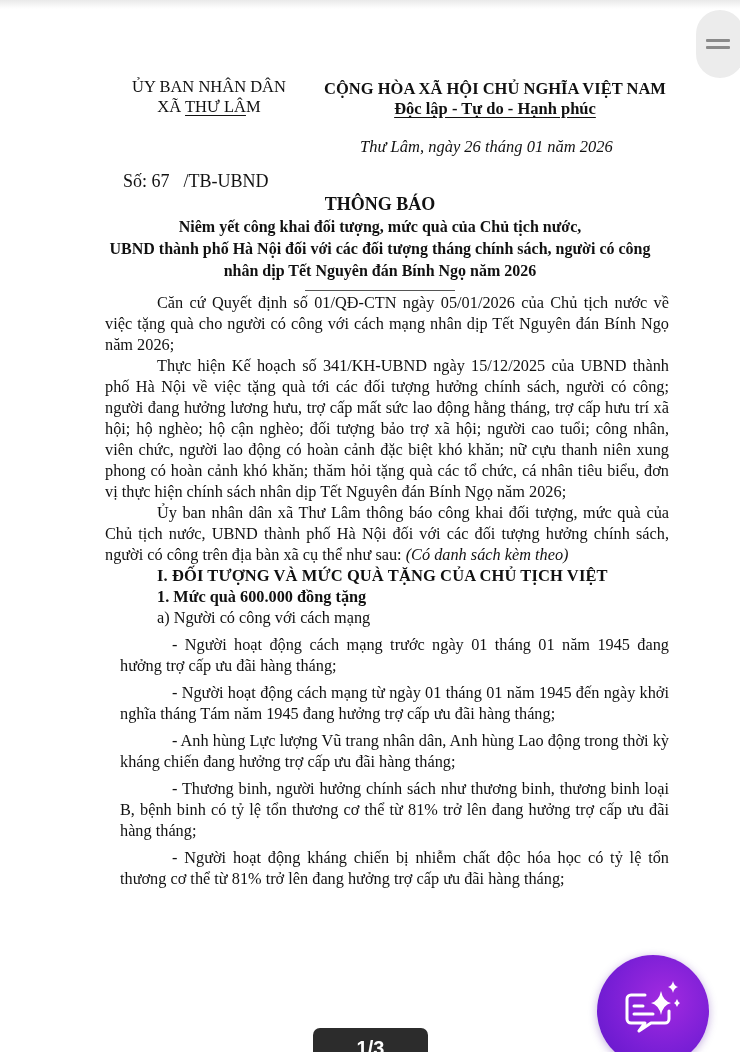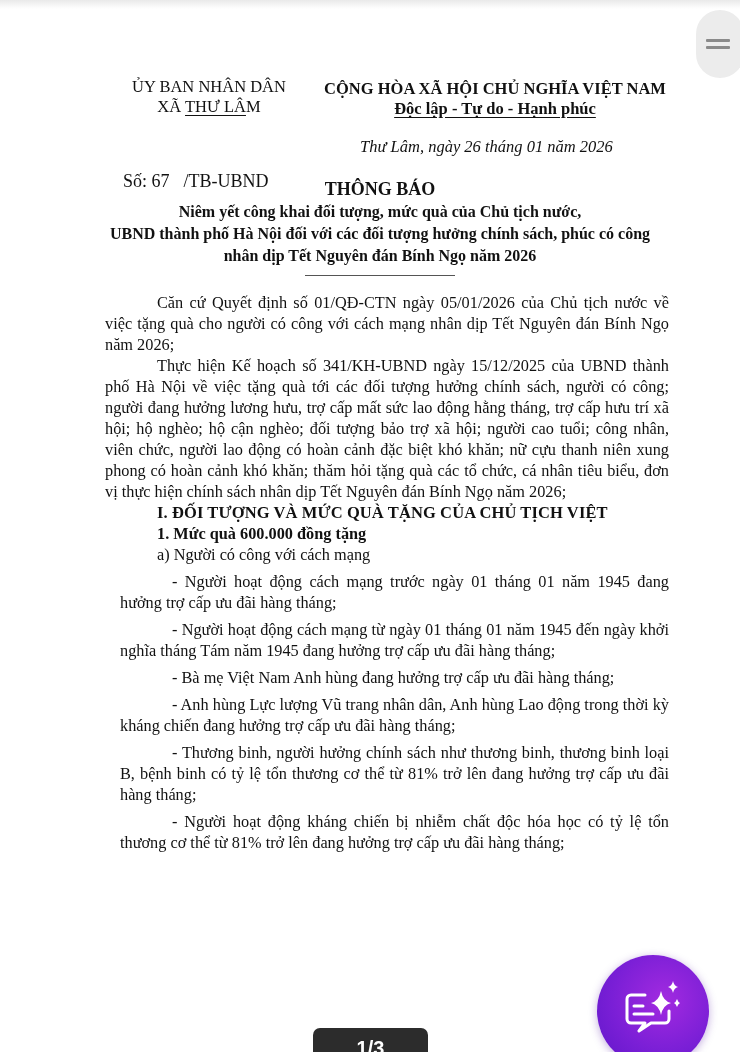--- a/index.html
+++ b/index.html
@@ -18,21 +18,21 @@
   .scroll-handle .bar {
     position: absolute; left: 10px; width: 24px; height: 2.5px; background: #8a8a8a; border-radius: 1px;
   }
   .page { position: absolute; left: 0; top: 0; width: 740px; }
   .hdr-left { position: absolute; left: 128px; top: 77px; width: 162px; text-align: center; font-weight: normal; font-size: 16.5px; line-height: 20px; }
   .hdr-right { position: absolute; left: 320px; top: 79px; width: 350px; text-align: center; font-weight: bold; font-size: 16.5px; line-height: 20px; }
   .u { text-decoration: underline; text-underline-offset: 3px; }
   .so { position: absolute; left: 123px; top: 137px; font-size: 18px; margin-top: 34px; }
   .so .gap { display: inline-block; width: 14px; }
   .date { position: absolute; left: 360px; top: 137px; font-size: 16.5px; font-style: italic; }
-  .title-block { position: absolute; left: 60px; top: 177px; width: 640px; text-align: center; font-weight: bold; }
+  .title-block { position: absolute; left: 60px; top: 192px; width: 640px; text-align: center; font-weight: bold; }
   .title-block .t1 { font-size: 18px; line-height: 24px; }
   .title-block .t2 { font-size: 16px; line-height: 22px; }
   .title-rule { width: 150px; height: 1px; background: #555; margin: 8px auto 0; }
   .body { position: absolute; left: 105px; top: 292px; width: 564px; font-size: 16.3px; line-height: 21px; text-align: justify; }
   .body p { margin: 0; text-indent: 52px; }
   .body .h { font-weight: bold; text-indent: 52px; }
   .body .h1 { font-size: 16.5px; letter-spacing: 0.1px; }
   .body .sp { margin-top: 6px; margin-left: 15px; }
   .ital { font-style: italic; }
   .page-indicator {
@@ -61,34 +61,34 @@
     <div>CỘNG HÒA XÃ HỘI CHỦ NGHĨA VIỆT NAM</div>
     <div class="u">Độc lập  - Tự do - Hạnh phúc</div>
   </div>
 
   <div class="so"><span>Số: 67</span><span class="gap"></span><span>/TB-UBND</span></div>
   <div class="date">Thư Lâm, ngày  26  tháng 01 năm 2026</div>
 
   <div class="title-block">
     <div class="t1">THÔNG BÁO</div>
     <div class="t2">Niêm yết công khai đối tượng, mức quà của Chủ tịch nước,</div>
-    <div class="t2">UBND thành phố Hà Nội đối với các đối tượng hưởng chính sách, phúc có công</div>
+    <div class="t2">UBND thành phố Hà Nội đối với các đối tượng tháng chính sách, người có công</div>
     <div class="t2">nhân dịp Tết Nguyên đán Bính Ngọ năm 2026</div>
     <div class="title-rule"></div>
   </div>
 
   <div class="body">
     <p>Căn cứ Quyết định số 01/QĐ-CTN ngày 05/01/2026 của Chủ tịch nước về việc tặng quà cho người có công với cách mạng nhân dịp Tết Nguyên đán Bính Ngọ năm 2026;</p>
     <p>Thực hiện Kế hoạch số 341/KH-UBND ngày 15/12/2025 của UBND thành phố Hà Nội về việc tặng quà tới các đối tượng hưởng chính sách, người có công; người đang hưởng lương hưu, trợ cấp mất sức lao động hằng tháng, trợ cấp hưu trí xã hội; hộ nghèo; hộ cận nghèo; đối tượng bảo trợ xã hội; người cao tuổi; công nhân, viên chức, người lao động có hoàn cảnh đặc biệt khó khăn; nữ cựu thanh niên xung phong có hoàn cảnh khó khăn; thăm hỏi tặng quà các tổ chức, cá nhân tiêu biểu, đơn vị thực hiện chính sách nhân dịp Tết Nguyên đán Bính Ngọ năm 2026;</p>
+    <p><span>Ủy ban nhân dân xã Thư Lâm thông báo công khai đối tượng, mức quà của Chủ tịch nước, UBND thành phố Hà Nội đối với các đối tượng hưởng chính sách, người có công trên địa bàn xã cụ thể như sau: </span><span class="ital">(Có danh sách kèm theo)</span></p>
     <p class="h h1">I. ĐỐI TƯỢNG VÀ MỨC QUÀ TẶNG CỦA CHỦ TỊCH VIỆT</p>
     <p class="h">1. Mức quà 600.000 đồng tặng</p>
     <p>a) Người có công với cách mạng</p>
     <p class="sp">- Người hoạt động cách mạng trước ngày 01 tháng 01 năm 1945 đang hưởng trợ cấp ưu đãi hàng tháng;</p>
     <p class="sp">- Người hoạt động cách mạng từ ngày 01 tháng 01 năm 1945 đến ngày khởi nghĩa tháng Tám năm 1945 đang hưởng trợ cấp ưu đãi hàng tháng;</p>
-    <p class="sp">- Bà mẹ Việt Nam Anh hùng đang hưởng trợ cấp ưu đãi hàng tháng;</p>
     <p class="sp">- Anh hùng Lực lượng Vũ trang nhân dân, Anh hùng Lao động trong thời kỳ kháng chiến đang hưởng trợ cấp ưu đãi hàng tháng;</p>
     <p class="sp">- Thương binh, người hưởng chính sách như thương binh, thương binh loại B, bệnh binh có tỷ lệ tổn thương cơ thể từ 81% trở lên đang hưởng trợ cấp ưu đãi hàng tháng;</p>
     <p class="sp">- Người hoạt động kháng chiến bị nhiễm chất độc hóa học có tỷ lệ tổn thương cơ thể từ 81% trở lên đang hưởng trợ cấp ưu đãi hàng tháng;</p>
   </div>
 </div>
 
 <div class="scroll-handle">
   <div class="bar" style="top:29px"></div>
   <div class="bar" style="top:36px"></div>
 </div>

